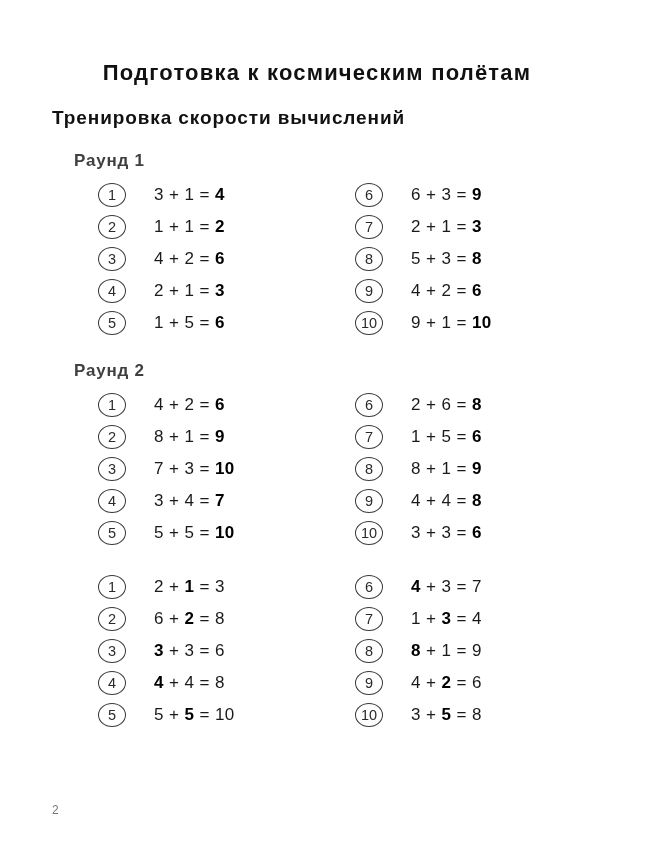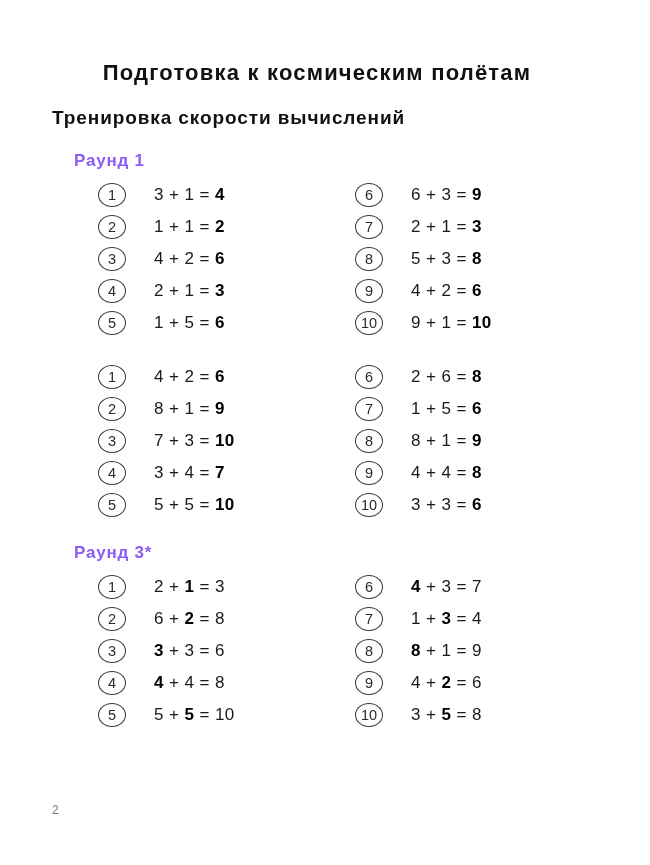--- a/index.html
+++ b/index.html
@@ -40,21 +40,21 @@
     color: #111;
     margin-top: 20px;
   }
   .round {
     margin-top: 22px;
   }
   .round-title {
     font-size: 17px;
     font-weight: bold;
     letter-spacing: 0.8px;
-    color: #8b5cf6;
+    color: #404040;
     margin-left: 22px;
     margin-bottom: 8px;
   }
   .round-body {
     display: flex;
     flex-direction: row;
   }
   .col {
     width: 50%;
     box-sizing: border-box;
@@ -152,20 +152,21 @@
               <div class="expr"><span>4</span> + <span>2</span> = <b>6</b></div>
             </div>
             <div class="task-row">
               <div class="num-badge">10</div>
               <div class="expr"><span>9</span> + <span>1</span> = <b>10</b></div>
             </div>
           </div>
         </div>
       </div>
       <div class="round">
+        <div class="round-title">Раунд 2</div>
         <div class="round-body">
           <div class="col col-left">
             <div class="task-row">
               <div class="num-badge">1</div>
               <div class="expr"><span>4</span> + <span>2</span> = <b>6</b></div>
             </div>
             <div class="task-row">
               <div class="num-badge">2</div>
               <div class="expr"><span>8</span> + <span>1</span> = <b>9</b></div>
             </div>
@@ -200,21 +201,20 @@
               <div class="expr"><span>4</span> + <span>4</span> = <b>8</b></div>
             </div>
             <div class="task-row">
               <div class="num-badge">10</div>
               <div class="expr"><span>3</span> + <span>3</span> = <b>6</b></div>
             </div>
           </div>
         </div>
       </div>
       <div class="round">
-        <div class="round-title">Раунд 3*</div>
         <div class="round-body">
           <div class="col col-left">
             <div class="task-row">
               <div class="num-badge">1</div>
               <div class="expr"><span>2</span> + <b>1</b> = <span>3</span></div>
             </div>
             <div class="task-row">
               <div class="num-badge">2</div>
               <div class="expr"><span>6</span> + <b>2</b> = <span>8</span></div>
             </div>

